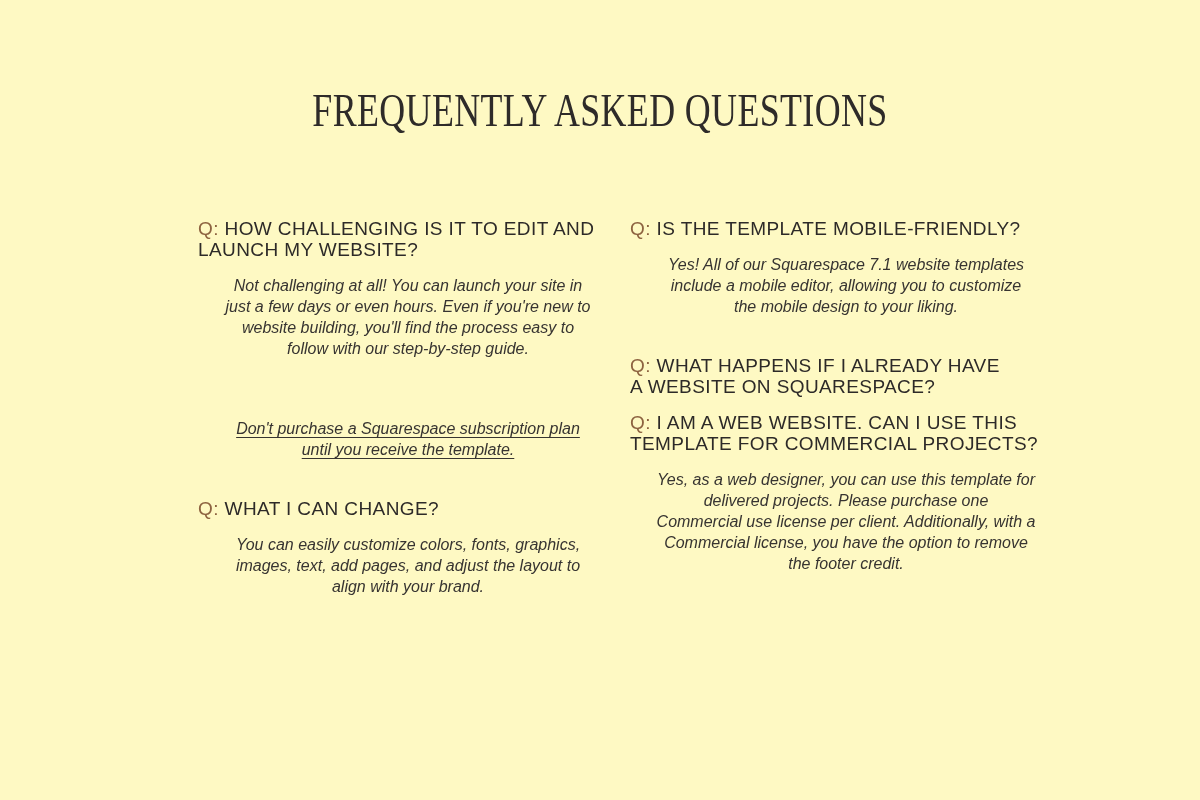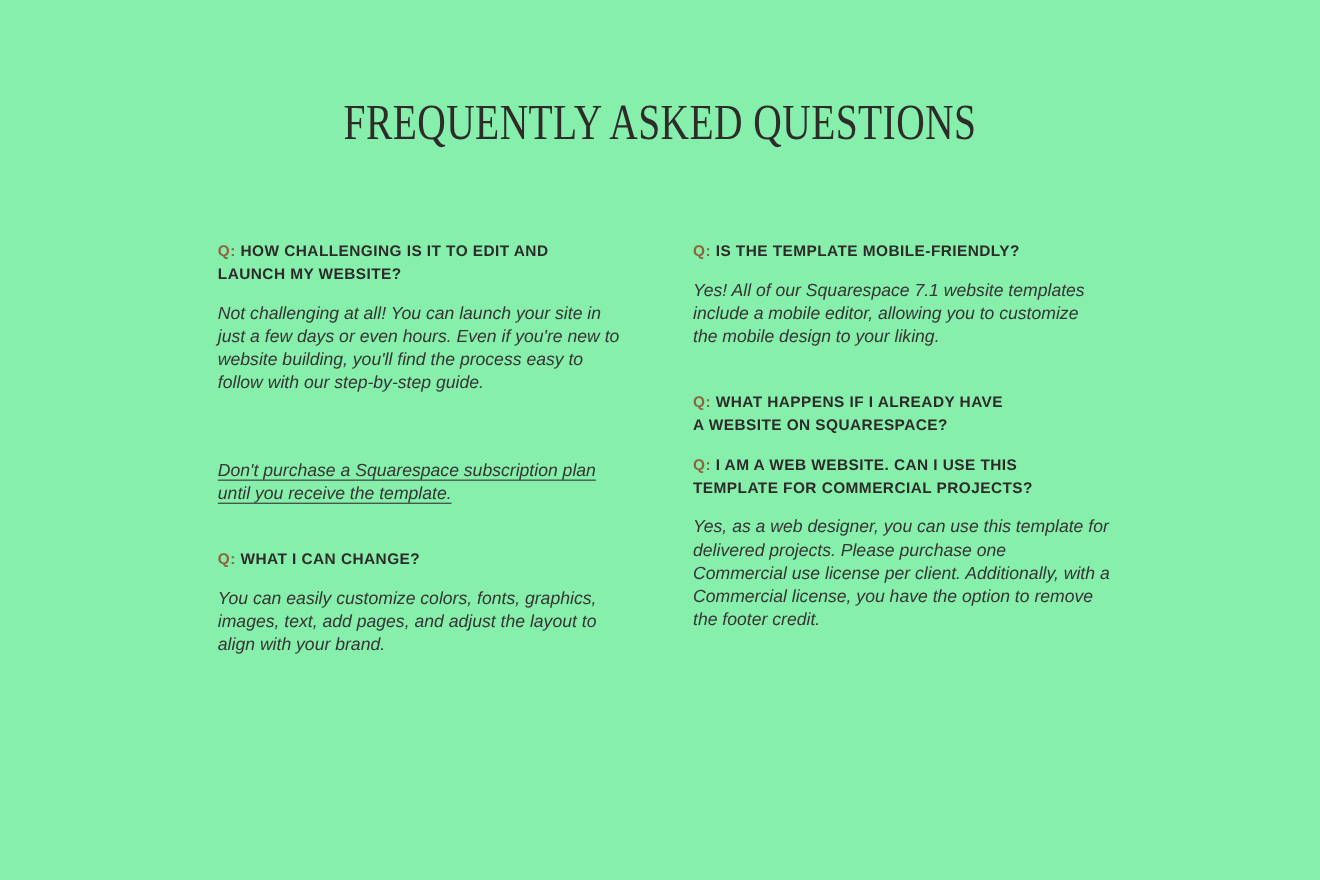--- a/index.html
+++ b/index.html
@@ -1,20 +1,20 @@
 <!DOCTYPE html>
 <html><head>
 <meta charset="utf-8">
 <style>
   html, body { margin: 0; padding: 0; }
   .page {
     position: relative;
     width: 1200px;
     height: 800px;
-    background: #86efac;
+    background: #fef9c3;
     overflow: hidden;
     font-family: "Liberation Sans", sans-serif;
   }
   .title {
     position: absolute;
     top: 84px;
     left: 0;
     right: 0;
     margin: 0;
     text-align: center;
@@ -27,35 +27,36 @@
     transform-origin: 50% 50%;
   }
   .col {
     position: absolute;
     top: 218px;
   }
   .col-left  { left: 198px; width: 420px; }
   .col-right { left: 630px; width: 432px; }
   .q {
     margin: 0 0 15px 0;
-    font-size: 14px;
-    font-weight: 700;
+    font-size: 19px;
+    font-weight: 400;
     line-height: 21px;
     letter-spacing: 0.4px;
     color: #2d2a28;
     white-space: pre-line;
   }
   .qp { color: #8d6340; }
   .a {
     margin: 0 0 38px 0;
     font-size: 16px;
     font-style: italic;
     line-height: 21px;
     color: #373431;
     white-space: pre-line;
+    text-align: center;
   }
   .u {
     text-decoration: underline;
     text-decoration-thickness: 1px;
     text-underline-offset: 3px;
   }
 </style>
 </head>
 <body>
 

